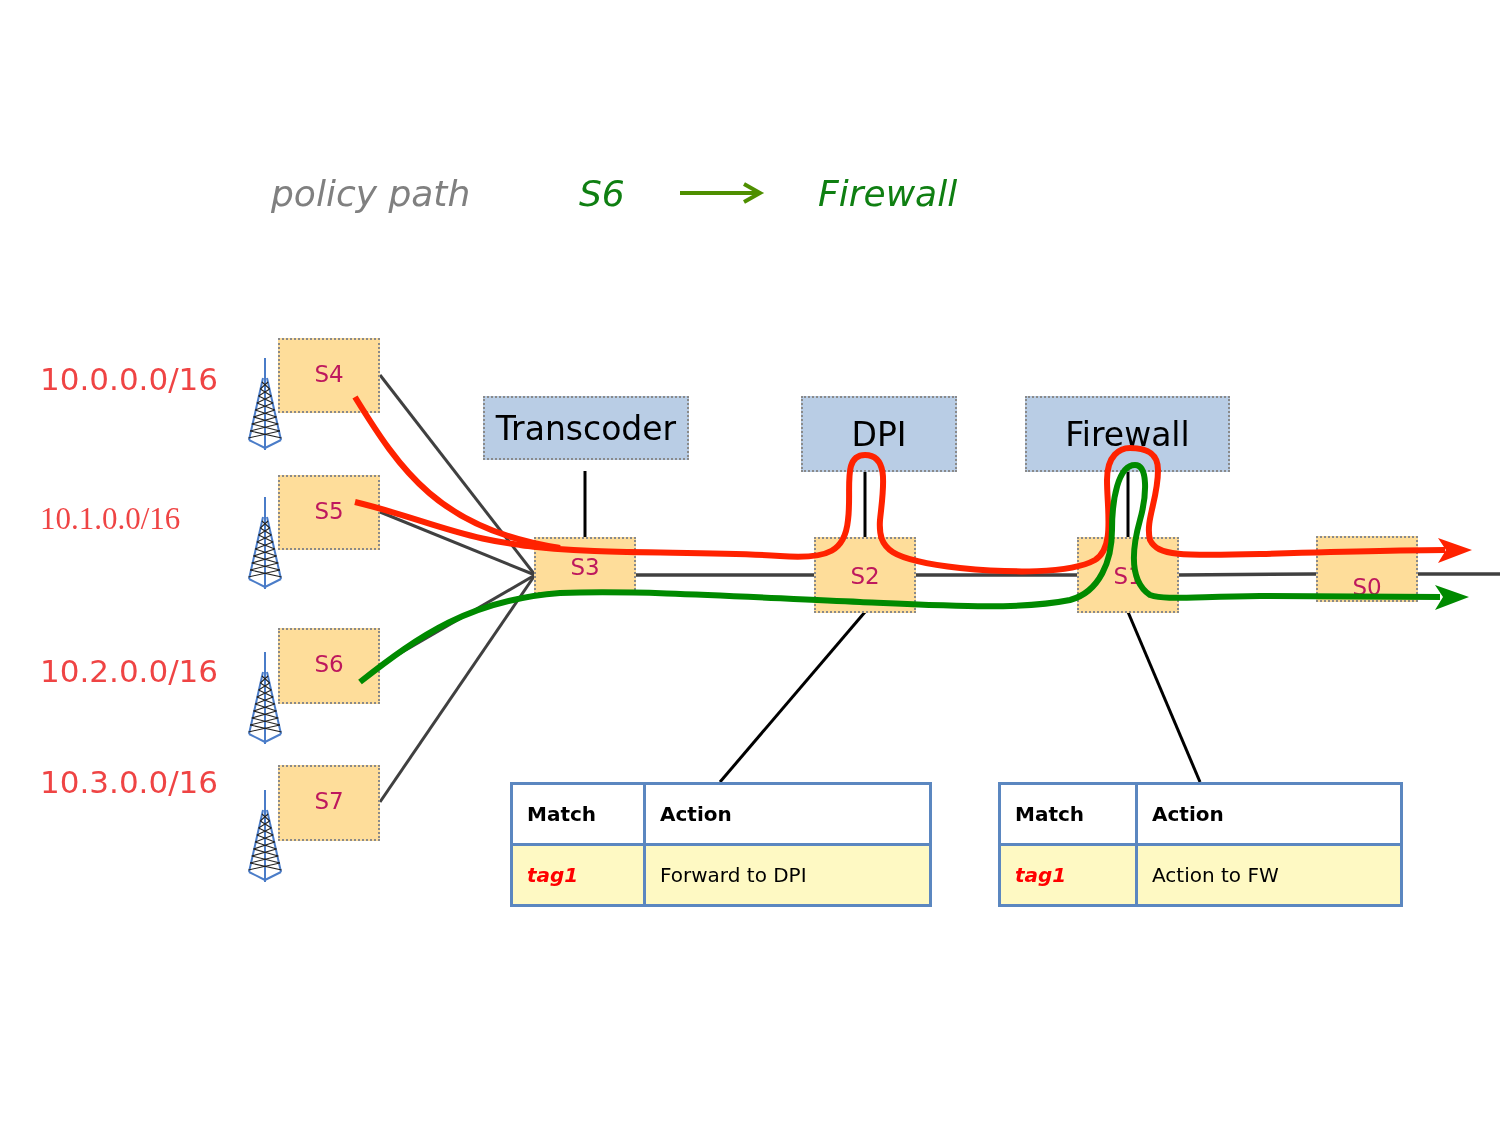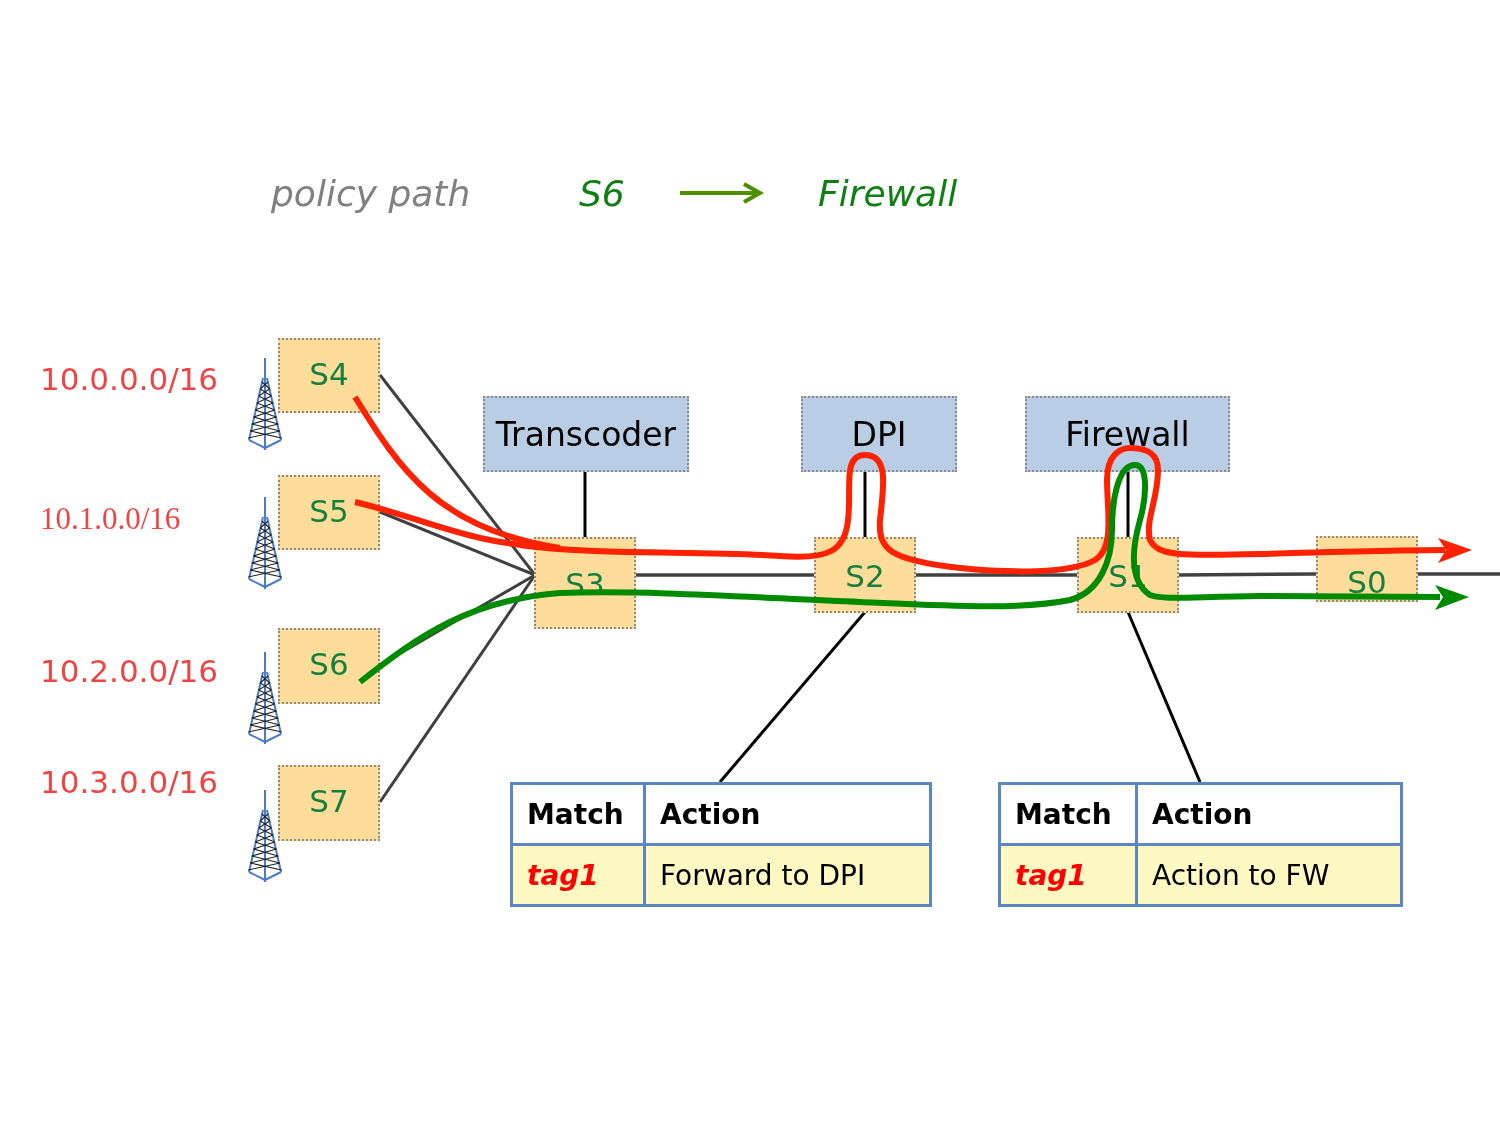--- a/index.html
+++ b/index.html
@@ -2,24 +2,24 @@
 <html><head>
 <meta charset="utf-8">
 <style>
   html, body { margin: 0; padding: 0; background: #ffffff; }
   body { width: 1500px; height: 1125px; position: relative; overflow: hidden;
          font-family: "DejaVu Sans", "Liberation Sans", sans-serif; }
   #canvas { position: absolute; left: 0; top: 0; width: 1500px; height: 1125px; }
   .legend-text { position: absolute; font-size: 36px; line-height: 40px; white-space: nowrap; font-style: italic; }
   .prefix-label { position: absolute; font-size: 31px; color: #ef4444; white-space: nowrap; line-height: 36px; }
   .switch { position: absolute; background: #fedd9a; border: 2px dotted #8a8a8a; box-sizing: border-box;
-            display: flex; align-items: center; justify-content: center; font-size: 31px; color: #15803d; }
+            display: flex; align-items: center; justify-content: center; font-size: 23px; color: #be185d; }
   .nf { position: absolute; background: #b9cde5; border: 2px dotted #8a8a8a; box-sizing: border-box;
         display: flex; align-items: center; justify-content: center; font-size: 33px; color: #000; }
-  .flow-table { position: absolute; border-collapse: collapse; font-size: 28px; }
+  .flow-table { position: absolute; border-collapse: collapse; font-size: 20px; }
   .flow-table td, .flow-table th { border: 3px solid #5b87c0; padding: 0 14px; height: 58px; text-align: left; }
   .flow-table th { background: #ffffff; font-weight: bold; color: #000; }
   .flow-table td { background: #fef9c3; color: #000; }
   .flow-table td.match { color: #ff0000; font-weight: bold; font-style: italic; }
 </style>
 </head>
 <body>
 
 <svg id="canvas" xmlns="http://www.w3.org/2000/svg" width="1500" height="1125" viewBox="0 0 1500 1125">
   <defs>
@@ -124,21 +124,21 @@
 
 <div class="legend-text" style="left:271px; top:174px; color:#808080;">policy path</div>
 <div class="legend-text" style="left:579px; top:174px; color:#0f7f12;">S6</div>
 <div class="legend-text" style="left:818px; top:174px; color:#0f7f12;">Firewall</div>
 
 <div class="prefix-label" style="left:40px; top:361px;">10.0.0.0/16</div>
 <div class="prefix-label" style="left:40px; top:501px;font-family:Liberation Serif, serif;">10.1.0.0/16</div>
 <div class="prefix-label" style="left:40px; top:653px;">10.2.0.0/16</div>
 <div class="prefix-label" style="left:40px; top:764px;">10.3.0.0/16</div>
 
-<div class="nf" style="left:483px; top:396px; width:206px; height:76px;">
+<div class="nf" style="left:483px; top:396px; width:206px; height:64px;">
   <span>Transcoder</span>
 </div>
 <div class="nf" style="left:801px; top:396px; width:156px; height:76px;">
   <span>DPI</span>
 </div>
 <div class="nf" style="left:1025px; top:396px; width:205px; height:76px;">
   <span>Firewall</span>
 </div>
 
 <div class="switch" style="left:278px; top:338px; width:102px; height:75px;">
@@ -146,21 +146,21 @@
 </div>
 <div class="switch" style="left:278px; top:475px; width:102px; height:75px;">
   <span style="margin-top:-4px;">S5</span>
 </div>
 <div class="switch" style="left:278px; top:628px; width:102px; height:76px;">
   <span style="margin-top:-4px;">S6</span>
 </div>
 <div class="switch" style="left:278px; top:765px; width:102px; height:76px;">
   <span style="margin-top:-4px;">S7</span>
 </div>
-<div class="switch" style="left:534px; top:537px; width:102px; height:92px;">
+<div class="switch" style="left:534px; top:537px; width:102px; height:57px;">
   <span style="margin-top:2px;">S3</span>
 </div>
 <div class="switch" style="left:814px; top:537px; width:102px; height:76px;">
   <span style="margin-top:2px;">S2</span>
 </div>
 <div class="switch" style="left:1077px; top:537px; width:102px; height:76px;">
   <span style="margin-top:2px;">S1</span>
 </div>
 <div class="switch" style="left:1316px; top:536px; width:102px; height:66px;align-items:flex-end;">
   <span style="margin-top:2px;">S0</span>

